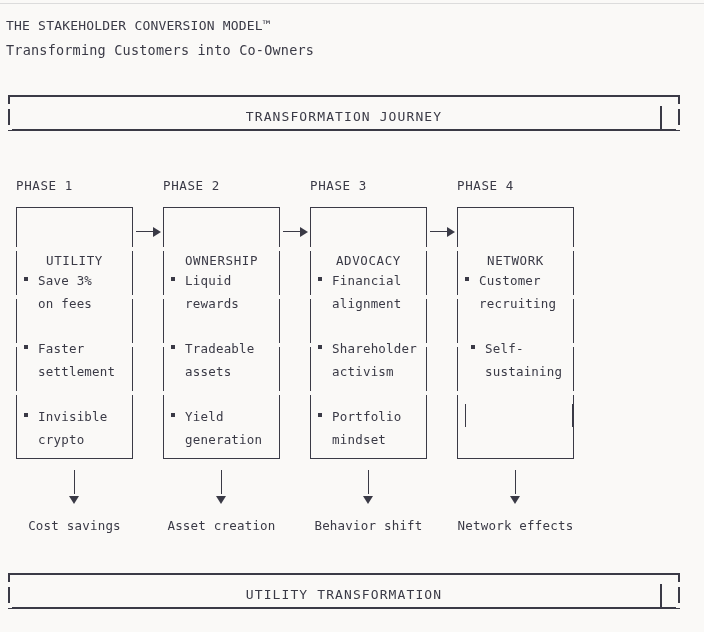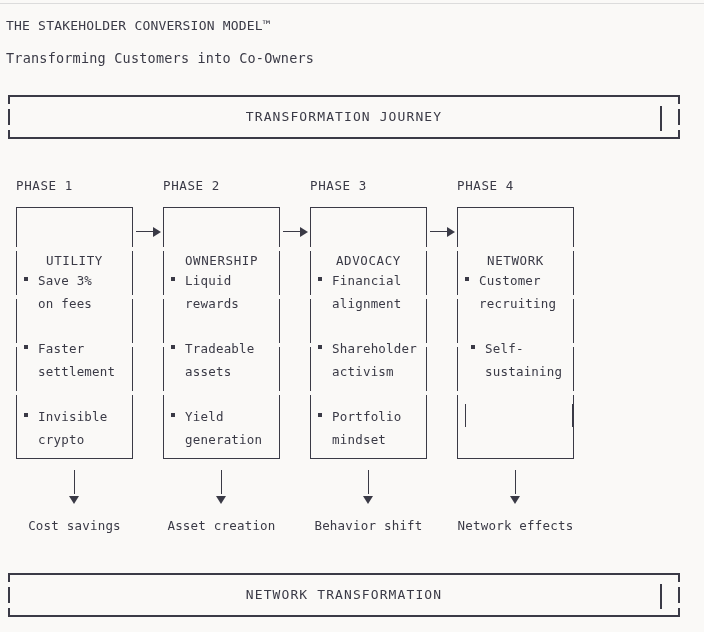--- a/index.html
+++ b/index.html
@@ -34,29 +34,29 @@
     line-height: 20px;
     color: #3a3a46;
     white-space: pre;
   }
   #doc-subtitle {
     font-size: 13.5px;
     letter-spacing: 0.2px;
     line-height: 20px;
     color: #3a3a46;
     white-space: pre;
-    margin-top: 12px;
+    margin-top: 4px;
   }
 
   
   .banner {
     position: absolute;
     left: 8px;
     width: 672px;
-    height: 44px;
+    height: 36px;
     box-sizing: border-box;
   }
   .banner .outer {
     position: absolute;
     left: 0; top: 0;
     right: 0; bottom: 0;
     border: 2.5px solid #3a3a46;
     box-sizing: border-box;
   }
   
@@ -424,14 +424,14 @@
   <div class="olabel">Network effects</div>
 </div>
 
 <div class="banner" id="banner-bottom">
   <div class="outer"></div>
   <div class="notch l1"></div>
   <div class="notch l2"></div>
   <div class="notch r1"></div>
   <div class="notch r2"></div>
   <div class="inner-tick"></div>
-  <div class="banner-label">NETWORK TRANSFORMATION</div>
+  <div class="banner-label">UTILITY TRANSFORMATION</div>
 </div>
 
 </body></html>

